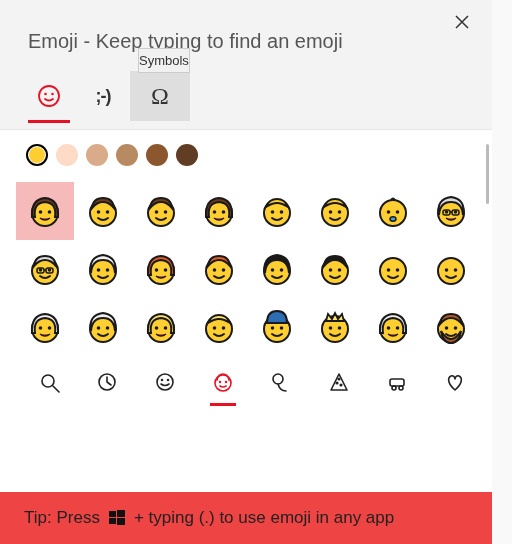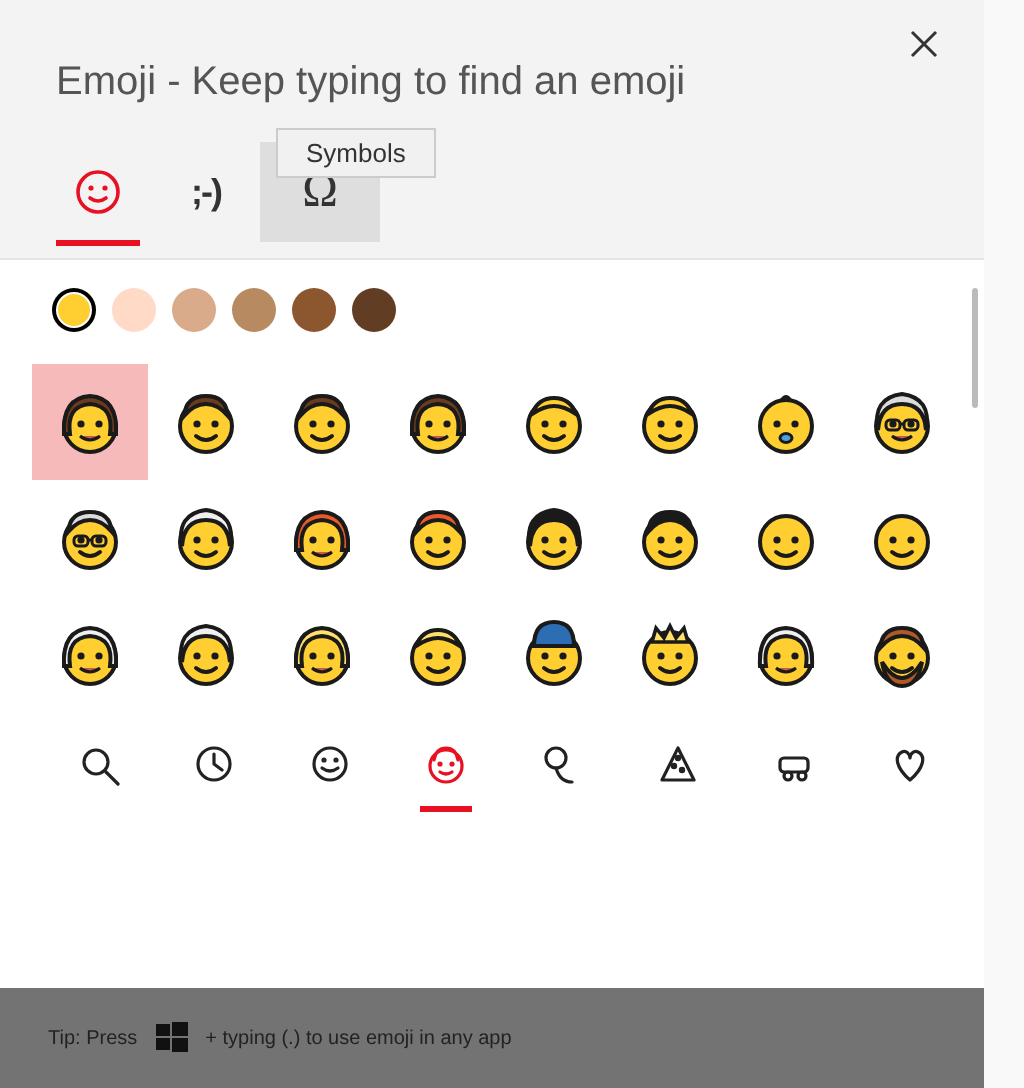--- a/index.html
+++ b/index.html
@@ -9,37 +9,37 @@
   .close svg{width:14px;height:14px;stroke:#333;stroke-width:1.5}
   .title{font-size:20px;color:#555;padding:30px 0 0 28px;font-weight:400}
   .tabs{display:flex;gap:0;padding:18px 0 0 22px;align-items:flex-end}
   .tab{width:54px;height:50px;display:flex;align-items:center;justify-content:center;position:relative;cursor:pointer}
   .tab.active{color:#e81123}
   .tab-emoji svg{width:24px;height:24px}
   .tab-kaomoji{font-size:18px;font-weight:600;color:#333;letter-spacing:-1px}
   .tab-symbols{background:#dedede;width:60px}
   .tab-symbols-glyph{font-size:24px;color:#333;font-family:"Times New Roman",serif}
   .tab.active::after{content:"";position:absolute;left:6px;right:6px;bottom:-2px;height:3px;background:#e81123}
-  .tooltip{position:absolute;top:64px;left:138px;background:#f1f1f1;border:1px solid #ccc;padding:4px 14px;font-size:13px;color:#333;z-index:5}
+  .tooltip{position:absolute;top:48px;left:138px;background:#f1f1f1;border:1px solid #ccc;padding:4px 0;font-size:13px;color:#333;z-index:5}
   .content{flex:1;background:#fff;margin-top:8px;border-top:1px solid #e5e5e5;display:flex;flex-direction:column;position:relative}
   .scroll{position:absolute;right:3px;top:14px;width:3px;height:60px;background:#bbb;border-radius:2px}
   .swatches{display:flex;gap:8px;padding:14px 0 6px 26px}
   .swatch{width:22px;height:22px;border-radius:50%;cursor:pointer}
   .swatch.sel{box-shadow:0 0 0 2px #000 inset,0 0 0 3px #fff inset}
   .grid{display:grid;grid-template-columns:repeat(8,58px);grid-auto-rows:58px;padding:10px 0 0 16px}
   .cell{width:58px;height:58px;display:flex;align-items:center;justify-content:center;cursor:pointer}
   .cell.sel{background:#f7baba}
   .emoji{width:36px;height:36px}
   .emoji svg{width:36px;height:36px;display:block}
   .catbar{display:flex;padding:6px 0 8px 20px;background:#fff;border-top:0}
   .cat{width:58px;height:40px;display:flex;align-items:center;justify-content:center;cursor:pointer;position:relative}
   .cat svg{width:22px;height:22px;stroke:#222;fill:none;stroke-width:1.6}
   .cat.active svg{stroke:#e81123}
   .cat.active::after{content:"";position:absolute;left:16px;right:16px;bottom:-4px;height:3px;background:#e81123}
-  .tip{background:#737373;padding:16px 0 16px 24px;font-size:10px;color:#222;display:flex;align-items:center;gap:6px}
+  .tip{background:#ef4444;padding:16px 0 16px 24px;font-size:17px;color:#222;display:flex;align-items:center;gap:6px}
   .winkey{display:inline-flex;width:18px;height:18px;margin:0 2px}
   .winkey svg{width:18px;height:18px}
 </style>
 </head>
 <body>
 
 <div class="panel">
 
   <div class="close">
     <svg viewBox="0 0 14 14">

